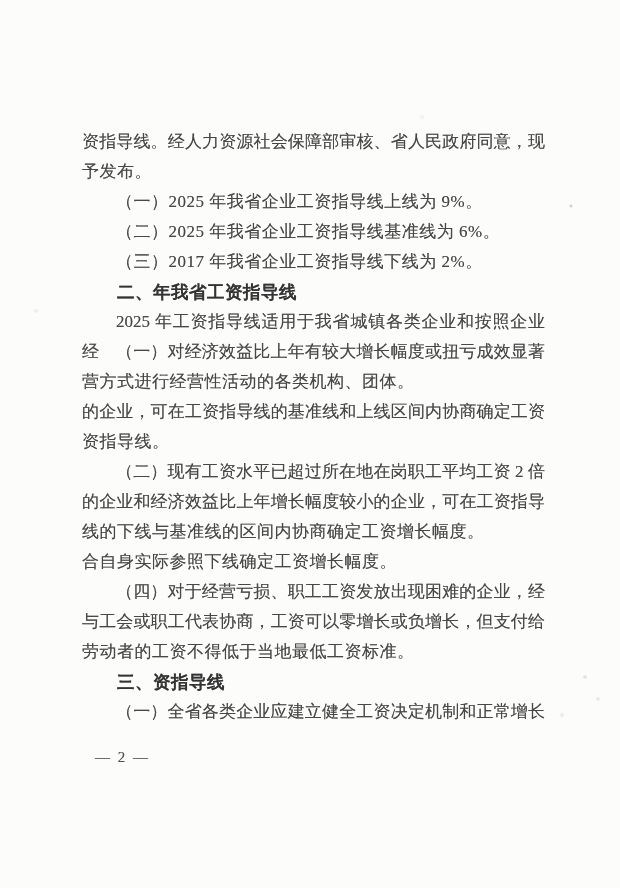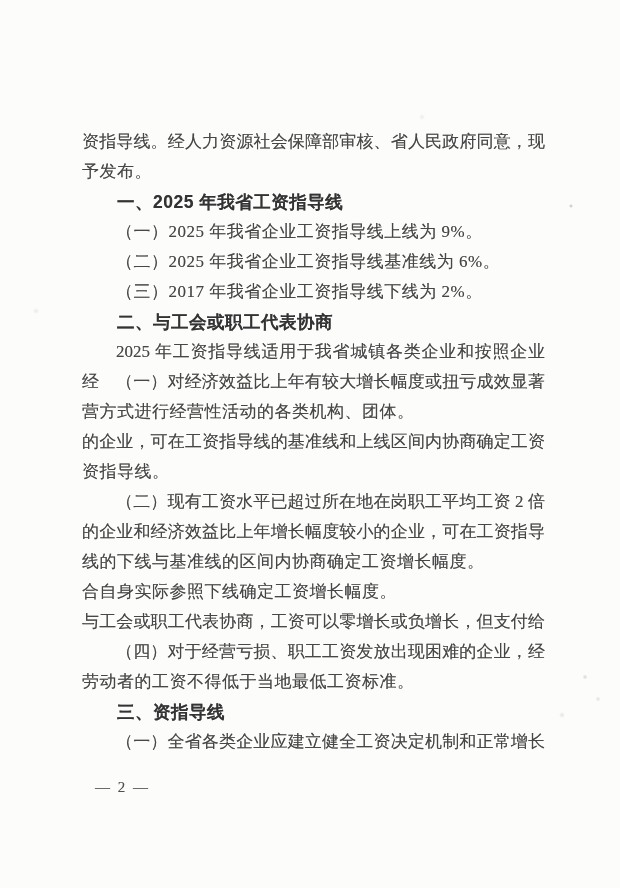--- a/index.html
+++ b/index.html
@@ -72,35 +72,34 @@
     text-shadow: 0 0 0.5px rgba(80,80,80,0.5);
   }
 </style>
 </head>
 <body>
 
 <div class="page">
   <div class="textblock">
     <div class="l j">资指导线。经人力资源社会保障部审核、省人民政府同意，现</div>
     <div class="l">予发布。</div>
-    <div class="l h">一、2025 年我省工资指导线</div>
     <div class="l ind">（一）2025 年我省企业工资指导线上线为 9%。</div>
     <div class="l ind">（二）2025 年我省企业工资指导线基准线为 6%。</div>
     <div class="l ind">（三）2017 年我省企业工资指导线下线为 2%。</div>
-    <div class="l h">二、与工会或职工代表协商</div>
+    <div class="l h">二、年我省工资指导线</div>
     <div class="l ind j">2025 年工资指导线适用于我省城镇各类企业和按照企业经</div>
     <div class="l ind j">（一）对经济效益比上年有较大增长幅度或扭亏成效显著</div>
     <div class="l">营方式进行经营性活动的各类机构、团体。</div>
     <div class="l j">的企业，可在工资指导线的基准线和上线区间内协商确定工资</div>
     <div class="l">资指导线。</div>
     <div class="l ind j">（二）现有工资水平已超过所在地在岗职工平均工资 2 倍</div>
     <div class="l j">的企业和经济效益比上年增长幅度较小的企业，可在工资指导</div>
     <div class="l">线的下线与基准线的区间内协商确定工资增长幅度。</div>
     <div class="l">合自身实际参照下线确定工资增长幅度。</div>
+    <div class="l ind j">（四）对于经营亏损、职工工资发放出现困难的企业，经</div>
     <div class="l j">与工会或职工代表协商，工资可以零增长或负增长，但支付给</div>
-    <div class="l ind j">（四）对于经营亏损、职工工资发放出现困难的企业，经</div>
     <div class="l">劳动者的工资不得低于当地最低工资标准。</div>
     <div class="l h">三、资指导线</div>
     <div class="l ind j">（一）全省各类企业应建立健全工资决定机制和正常增长</div>
 
     <div class="pagenum">— 2 —</div>
   </div>
 </div>
 
 </body></html>

